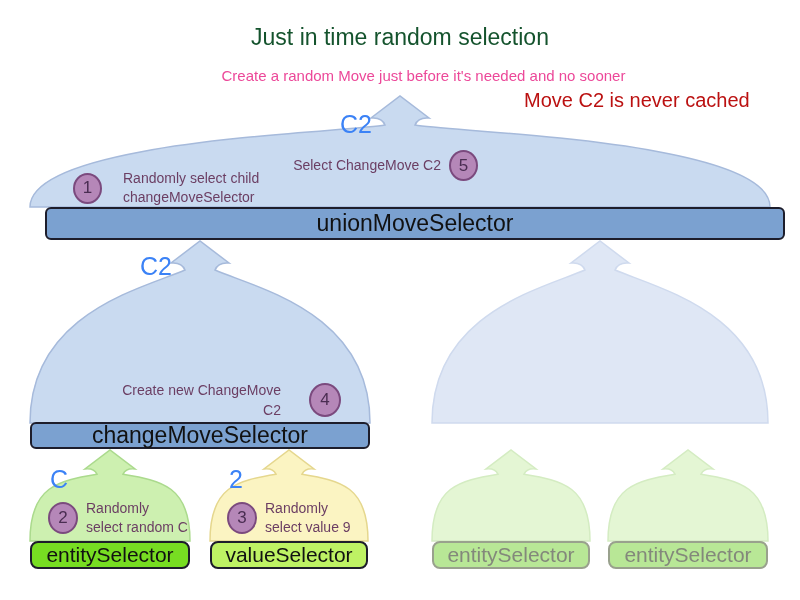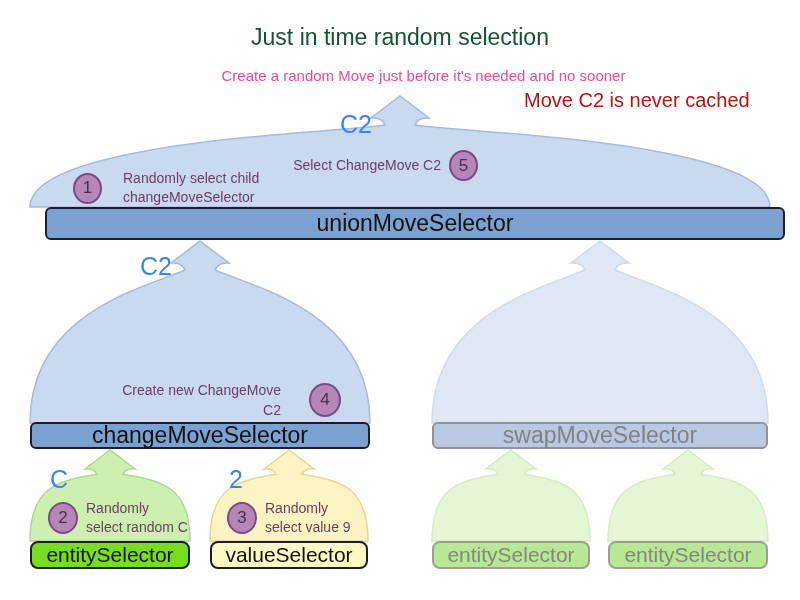--- a/index.html
+++ b/index.html
@@ -29,21 +29,21 @@
   .bar {
     position:absolute; display:flex; align-items:center; justify-content:center;
     box-sizing:border-box; border:2px solid #1d1d2b; border-radius:6px;
     color:#111; white-space:nowrap;
   }
   #bar-union  { left:36px;  top:207px; width:740px; height:33px; background:#7ba1d0; font-size:23px;margin-left:9px; }
   #bar-change { left:30px;  top:422px; width:340px; height:27px; background:#7ba1d0; font-size:23px; }
   #bar-swap   { left:432px; top:422px; width:336px; height:27px; background:#bac8e2;
                 border-color:#8d939e; color:#7d828c; font-size:23px; }
   #bar-entity { left:30px;  top:541px; width:160px; height:28px; background:#77dd22; border-radius:8px; font-size:21px; }
-  #bar-value  { left:210px; top:541px; width:158px; height:28px; background:#fef9c3; border-radius:8px; font-size:21px; }
+  #bar-value  { left:210px; top:541px; width:158px; height:28px; background:#bef264; border-radius:8px; font-size:21px; }
   #bar-faded1 { left:432px; top:541px; width:158px; height:28px; background:#b8e796;
                 border-color:#99a18d; color:#83887b; border-radius:8px; font-size:21px; }
   #bar-faded2 { left:608px; top:541px; width:160px; height:28px; background:#b8e796;
                 border-color:#99a18d; color:#83887b; border-radius:8px; font-size:21px; }
 
   
   .move-label { text-align:left; color:#3b82f6; font-size:25px; }
   #move-union  { left:340px; top:110px; width:120px; }
   #move-change { left:140px; top:252px; width:120px; }
   #move-entity { left:50px;  top:465px; width:120px; }
@@ -121,21 +121,20 @@
 
   <div class="abs move-label" id="move-change">C2</div>
   <div class="abs step" id="step-4">
     <div class="txt r">
       <div>Create new ChangeMove C2</div>
     </div>
     <div class="circle c32">4</div>
   </div>
   <div class="abs bar" id="bar-change">changeMoveSelector</div>
 
-  <div class="abs bar" id="bar-swap">swapMoveSelector</div>
 
   <div class="abs move-label" id="move-entity">C</div>
   <div class="abs step" id="step-2">
     <div class="circle c30">2</div>
     <div class="txt">
       <div>Randomly</div>
       <div>select random C</div>
     </div>
   </div>
   <div class="abs bar" id="bar-entity">entitySelector</div>

